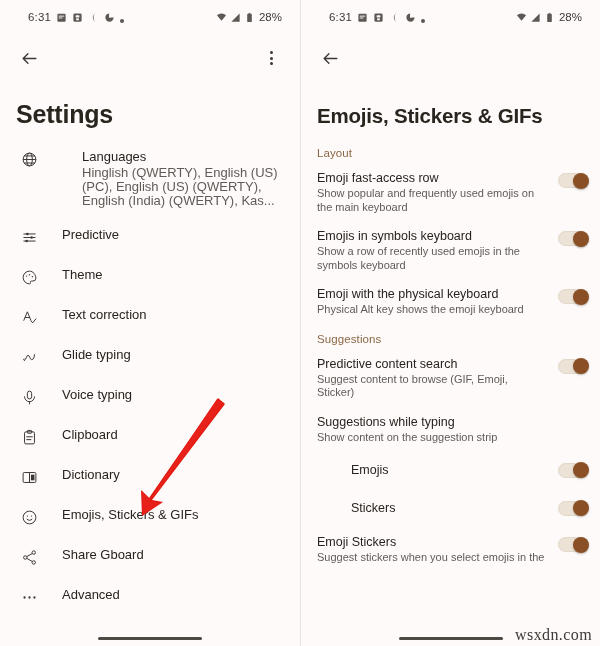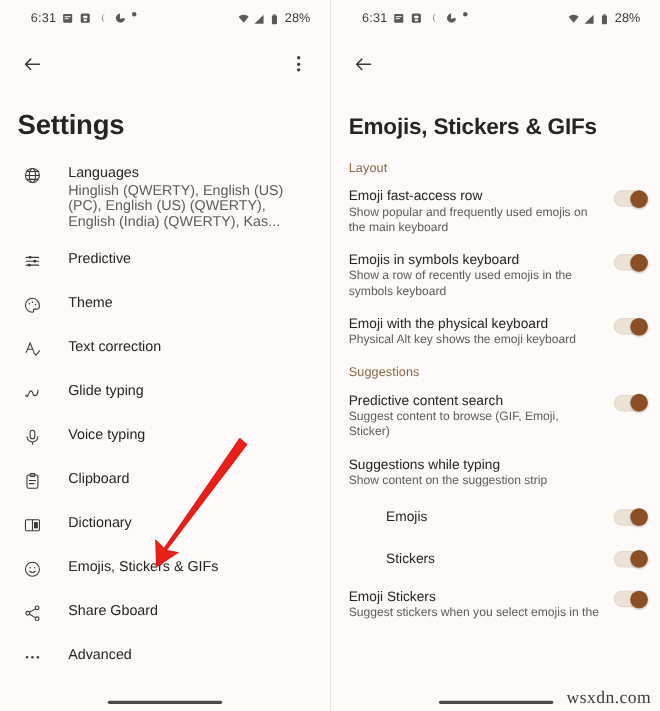--- a/index.html
+++ b/index.html
@@ -15,21 +15,21 @@
     background:#fdfaf9;
     overflow:hidden;
   }
   .phone.right { border-left:1px solid #e7e2de; }
 
   
   .statusbar {
     height:34px; display:flex; align-items:center;
     padding:0 14px; font-size:11px; color:#4b4743;
   }
-  .sb-left { display:flex; align-items:flex-start; gap:5px; margin-left:14px; }
+  .sb-left { display:flex; align-items:flex-end; gap:5px; margin-left:14px; }
   .sb-right { display:flex; align-items:center; gap:3px; margin-left:auto; margin-right:4px; }
   .sb-time { font-size:11.5px; letter-spacing:.2px; color:#3c3936; }
   .sb-ico { width:11px; height:11px; display:inline-block; fill:#5c5854; }
   .sb-pct { font-size:11.5px; color:#3c3936; margin-left:1px; }
   .dot-ico { width:4px; height:4px; border-radius:50%; background:#5c5854; display:inline-block; }
 
   
   .appbar { height:48px; display:flex; align-items:center; padding:0 12px; }
   .iconbtn {
     width:34px; height:34px; display:flex; align-items:center; justify-content:center;
@@ -54,21 +54,21 @@
     min-height:40px;
   }
   .row .ic {
     width:26px; min-width:26px; display:flex; justify-content:center; align-items:center;
     margin-top:2px;
   }
   .row .ic svg { width:17px; height:17px; stroke:#3b3835; fill:none; stroke-width:1.4; }
   .row .txt { margin-left:20px; padding-top:0px; }
   .row .t1 { font-size:13px; color:#27241f; line-height:16px; }
   .row .t2 { font-size:13px; color:#5f5b57; line-height:14px; margin-top:1px; }
-  .row.tall { padding:6px 16px 10px 16px; }
+  .row.tall { padding:6px 16px 10px 16px;gap:20px; }
 
   
   .section-hd {
     font-size:11.5px; color:#8a6845; padding:9px 16px 4px 16px; font-weight:400;
     letter-spacing:.1px;
   }
   .pref {
     display:flex; align-items:flex-start; padding:7px 12px 7px 16px; min-height:38px;
     cursor:pointer;
   }

